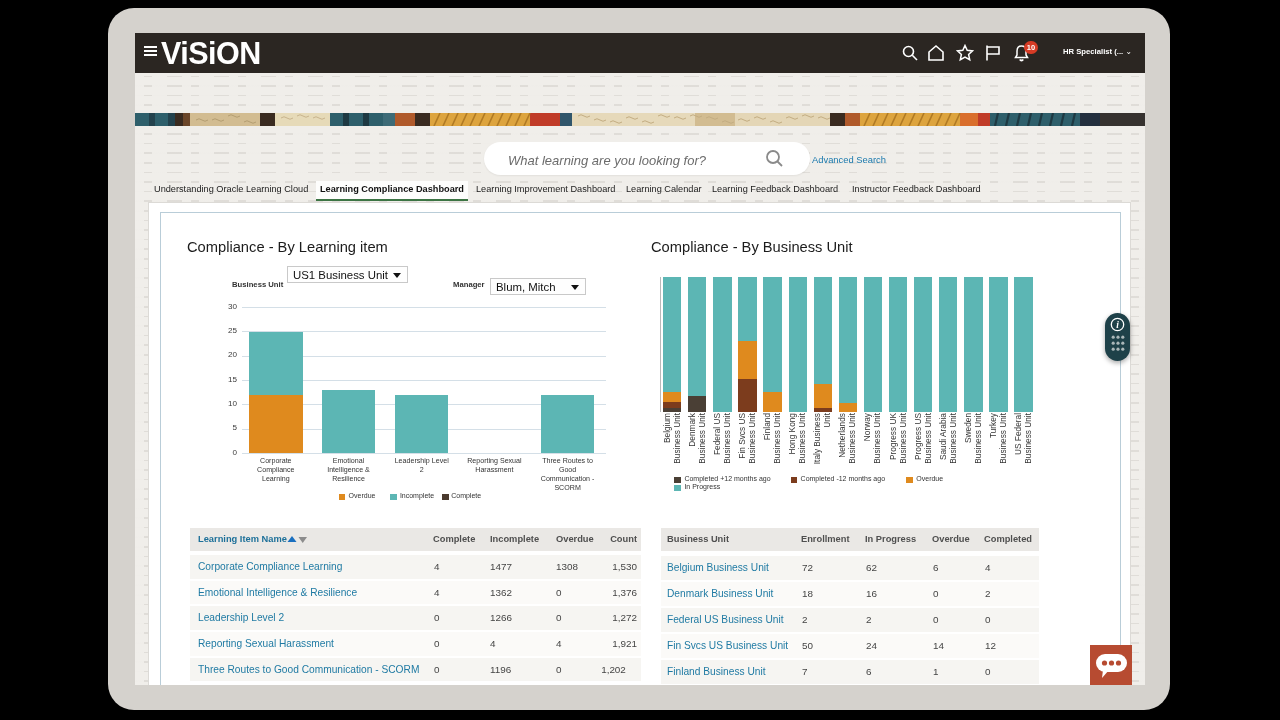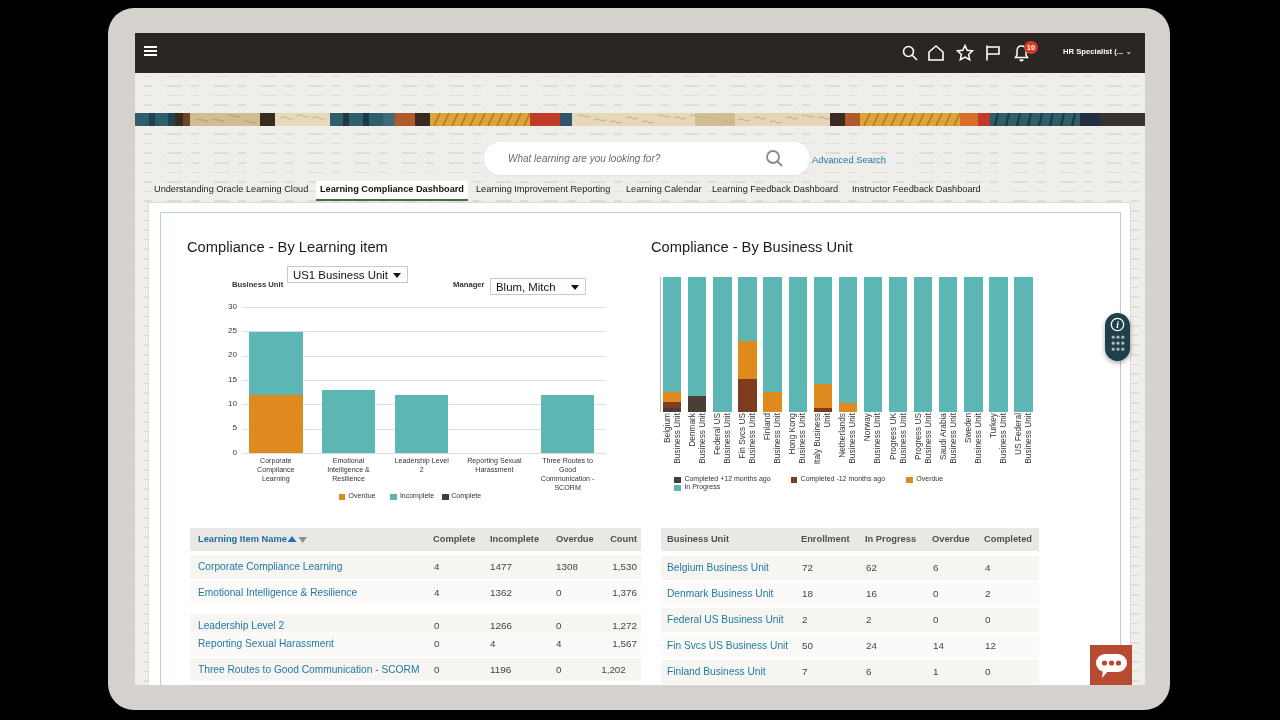--- a/index.html
+++ b/index.html
@@ -19,21 +19,21 @@
 .hamb { position:absolute; left:8.5px; top:13px; width:13px; height:10px; }
 .hamb div { height:1.8px; background:#fff; margin-bottom:2.1px; }
 #logo { position:absolute; left:26px; top:2px; color:#fff; font-size:30.5px; font-weight:bold; letter-spacing:-0.5px; line-height:37px; }
 .hicon { position:absolute; top:11px; }
 #hruser { position:absolute; left:928px; top:14px; color:#fff; font-size:7.7px; font-weight:bold; }
 .backch { position:absolute; left:13px; top:8px; color:#fff; }
 #ptitle { position:absolute; left:52px; top:7px; color:#fff; font-family:"Liberation Serif", serif; font-size:21.5px; }
 
 
 #spill { position:absolute; left:349px; top:16px; width:326px; height:33px; background:#fff; border-radius:17px; box-shadow:0 1px 2px rgba(0,0,0,0.06); }
-#spill .ph { position:absolute; left:24px; top:11px; font-style:italic; color:#6b6b6b; font-size:10px; }
+#spill .ph { position:absolute; left:24px; top:11px; font-style:italic; color:#6b6b6b; font-size:13px; }
 #advs { position:absolute; left:677px; top:27.5px; color:#1a79ad; font-size:9.4px; }
 
 
 .tab { position:absolute; top:58px; font-size:9.2px; color:#1c1c1c; white-space:nowrap; }
 #atab { position:absolute; left:181px; top:55px; width:152px; height:20px; background:#fdfdfc; border-bottom:2.5px solid #3c7444; }
 #atab span { position:absolute; left:4px; top:3px; font-size:9.2px; font-weight:bold; color:#111; white-space:nowrap; }
 
 
 #card { position:absolute; left:13px; top:76px; width:983px; height:483px; background:#fff; border:1px solid #dcdad6; border-bottom:none; }
 #panel { position:absolute; left:11px; top:9px; width:961px; height:474px; background:#fff; border:1px solid #b9cdd8; border-bottom:none; }
@@ -69,20 +69,21 @@
 </head>
 <body>
 <div id="bezel">
 <div id="screen" class="tex">
   <div id="topbar">
     <div class="hamb">
           <div></div>
           <div></div>
           <div></div>
         </div>
+    <div id="logo">ViSiON</div>
     <svg class="hicon" style="left:766px" width="18" height="18" viewBox="0 0 18 18" fill="none" stroke="#fff" stroke-width="1.6">
           <circle cx="7.5" cy="7.5" r="5"></circle>
           <line x1="11.3" y1="11.3" x2="16" y2="16"></line>
         </svg>
     <svg class="hicon" style="left:792px" width="18" height="18" viewBox="0 0 18 18" fill="none" stroke="#fff" stroke-width="1.6">
           <path d="M2 8 L9 2 L16 8 L16 16 L2 16 Z"></path>
         </svg>
     <svg class="hicon" style="left:821px" width="18" height="18" viewBox="0 0 18 18" fill="none" stroke="#fff" stroke-width="1.5">
           <path d="M9 1.5 L11.2 6.3 L16.5 6.9 L12.6 10.5 L13.7 15.7 L9 13 L4.3 15.7 L5.4 10.5 L1.5 6.9 L6.8 6.3 Z"></path>
         </svg>
@@ -192,21 +193,21 @@
       <svg style="position:absolute; right:26px; top:7px" width="19" height="19" viewBox="0 0 19 19" fill="none" stroke="#8a8a8a" stroke-width="1.8">
             <circle cx="8" cy="8" r="6"></circle>
             <line x1="12.5" y1="12.5" x2="17" y2="17"></line>
           </svg>
     </div>
     <div id="advs">Advanced Search</div>
     <div class="tab" style="left:19px">Understanding Oracle Learning Cloud</div>
     <div id="atab">
           <span>Learning Compliance Dashboard</span>
         </div>
-    <div class="tab" style="left:341px">Learning Improvement Reporting</div>
+    <div class="tab" style="left:341px">Learning Improvement Dashboard</div>
     <div class="tab" style="left:491px">Learning Calendar</div>
     <div class="tab" style="left:577px">Learning Feedback Dashboard</div>
     <div class="tab" style="left:717px">Instructor Feedback Dashboard</div>
     <div id="card">
           <div id="panel"></div>
         </div>
     <div id="charts" style="position:absolute; left:0; top:0; width:1010px; height:559px;">
     <div class="ctitle" style="left:52px; top:113px;">Compliance - By Learning item</div>
     <div class="ctitle" style="left:516px; top:113px;">Compliance - By Business Unit</div>
     <div class="ddl" style="left:97px; top:154px;">Business Unit</div>
@@ -310,33 +311,33 @@
             <div class="num" style="left:366px;">1308</div>
             <div class="num" style="left:400px; width:47px; text-align:right;">1,530</div>
           </div>
     <div class="trow even" style="left:55px; top:454.7px; width:451px;">
             <div class="lnk" style="left:8px;">Emotional Intelligence &amp; Resilience</div>
             <div class="num" style="left:244px;">4</div>
             <div class="num" style="left:300px;">1362</div>
             <div class="num" style="left:366px;">0</div>
             <div class="num" style="left:400px; width:47px; text-align:right;">1,376</div>
           </div>
-    <div class="trow odd" style="left:55px; top:480.4px; width:451px;margin-top:8px;">
+    <div class="trow odd" style="left:55px; top:480.4px; width:451px;">
             <div class="lnk" style="left:8px;">Leadership Level 2</div>
             <div class="num" style="left:244px;">0</div>
             <div class="num" style="left:300px;">1266</div>
             <div class="num" style="left:366px;">0</div>
             <div class="num" style="left:400px; width:47px; text-align:right;">1,272</div>
           </div>
     <div class="trow even" style="left:55px; top:506.1px; width:451px;">
             <div class="lnk" style="left:8px;">Reporting Sexual Harassment</div>
             <div class="num" style="left:244px;">0</div>
             <div class="num" style="left:300px;">4</div>
             <div class="num" style="left:366px;">4</div>
-            <div class="num" style="left:400px; width:47px; text-align:right;">1,567</div>
+            <div class="num" style="left:400px; width:47px; text-align:right;">1,921</div>
           </div>
     <div class="trow odd" style="left:55px; top:531.8px; width:451px;">
             <div class="lnk" style="left:8px;">Three Routes to Good Communication - SCORM</div>
             <div class="num" style="left:244px;">0</div>
             <div class="num" style="left:300px;">1196</div>
             <div class="num" style="left:366px;">0</div>
             <div class="num" style="left:400px; width:47px; text-align:center;">1,202</div>
           </div>
     <div class="thead" style="left:525.7px; top:402px; width:378px;">
             <div class="hcell" style="left:6.3px;">Business Unit</div>

